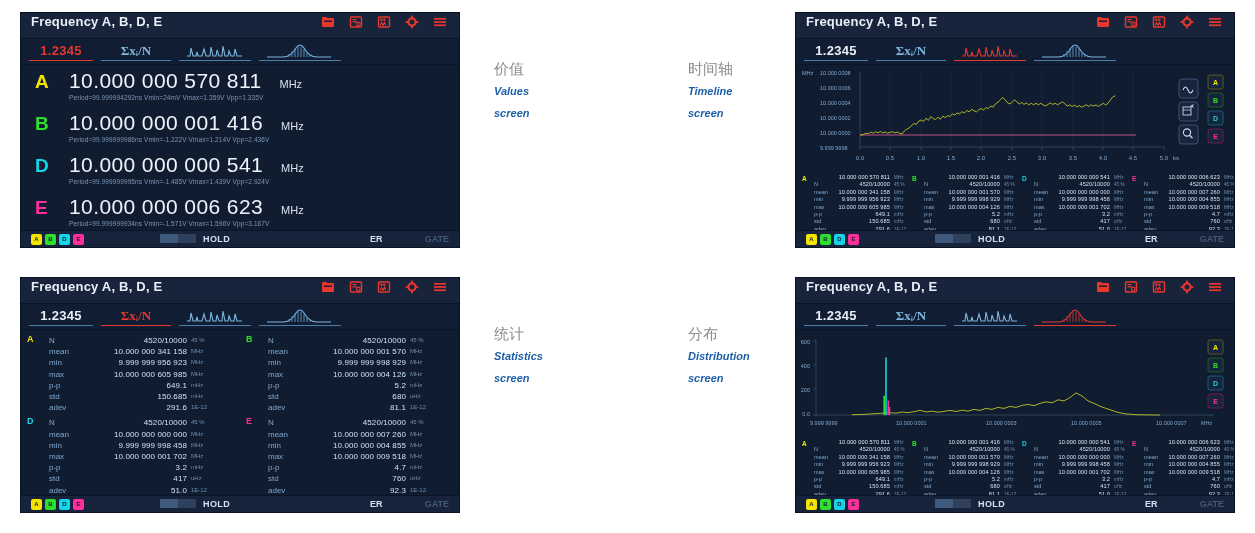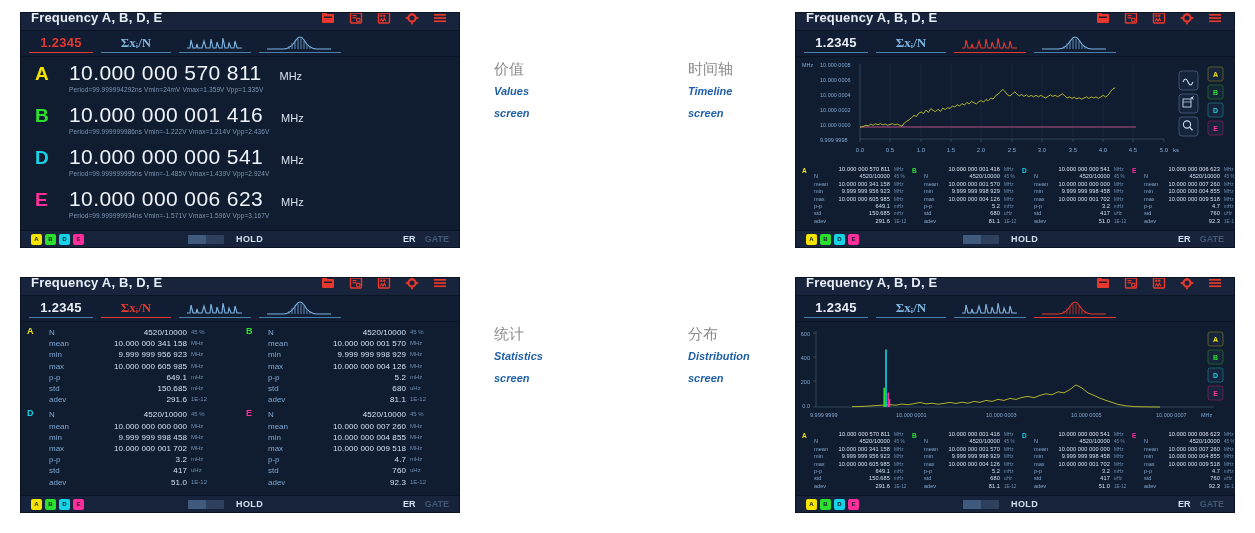--- a/index.html
+++ b/index.html
@@ -20,21 +20,21 @@
     border: 1px solid #0a1322;
     overflow: hidden;
   }
   .panel.p1 { left: 20px;  top: 12px; }
   .panel.p2 { left: 795px; top: 12px; }
   .panel.p3 { left: 20px;  top: 277px; }
   .panel.p4 { left: 795px; top: 277px; }
 
   
   .titlebar {
-    height: 18px;
+    height: 26px;
     background: #17243c;
     border-bottom: 1px solid #0b1424;
     display: flex; align-items: center;
     padding: 0 8px 8px 10px;
   }
   .title-text {
     color: #e8eef7;
     font-size: 13px;
     font-weight: bold;
     letter-spacing: .2px;
@@ -97,21 +97,21 @@
     height: 17px; background: #16233a;
     border-top: 1px solid #0b1424;
     display: flex; align-items: center; padding: 0 10px;
   }
   .fchips { display: flex; gap: 3px; }
   .fchip {
     width: 11px; height: 11px; border-radius: 2px;
     font-size: 6px; font-weight: bold; color: #14202f;
     display:flex; align-items:center; justify-content:center;
   }
-  .f-hold { margin-left: 104px; display:flex; align-items:center; gap:12px; }
+  .f-hold { margin-left: 76px; display:flex; align-items:flex-start; gap:7px; }
   .hold-sw { width: 36px; height: 9px; background:#2e405c; border-radius:1px; position:relative; }
   .hold-sw::before { content:""; position:absolute; left:0; top:0; width:18px; height:9px; background:#405a7d; border-radius:1px; }
   .hold-lbl { color:#cfe0f2; font-size:9px; font-weight:bold; letter-spacing:.4px;}
   .f-er { margin-left: 140px; color:#cfe0f2; font-size:9px; font-weight:bold;}
   .f-gate { margin-left: auto; color:#425874; font-size:9px; font-weight:bold;}
 
   
   .graph { position: relative; height: 106px; background:#101c30; }
   .graph svg { display:block; }
 

